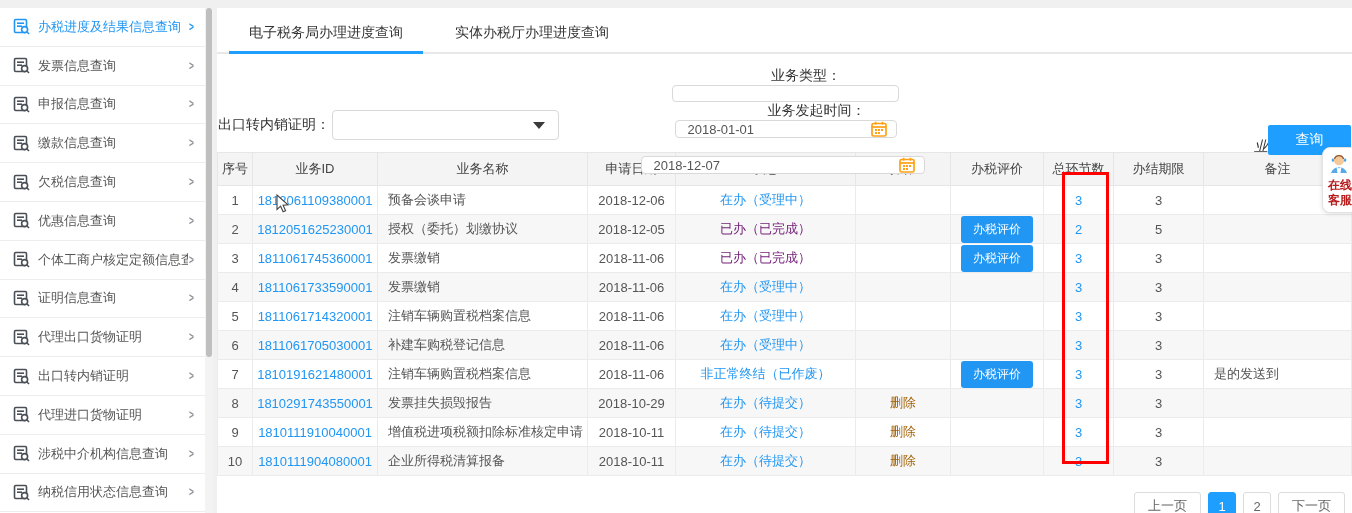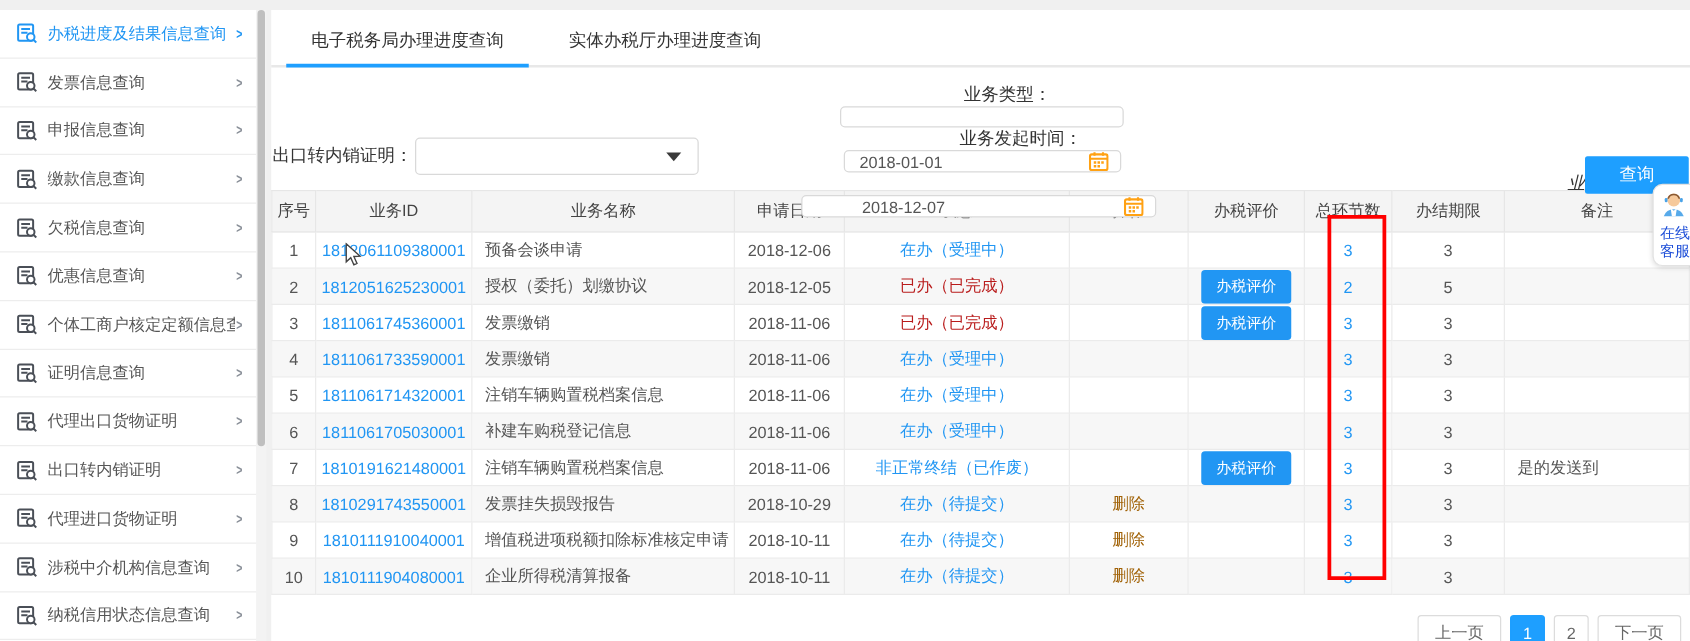--- a/index.html
+++ b/index.html
@@ -64,21 +64,21 @@
   .txt-input {
     width: 227px; height: 32px; border: 1px solid #d9d9d9; border-radius: 4px;
     margin-left: 2px; font-size: 13px; padding: 0 10px; color: #555; background: #fff; outline: none;
     font-family: "Liberation Sans", "DejaVu Sans", sans-serif;
   }
   .date-box {
     position: relative; margin-left: 2px; height: 32px; border: 1px solid #d9d9d9;
     border-radius: 4px; background: #fff; display: flex; align-items: center; cursor: pointer;
   }
   .date-box.d1 { width: 222px; }
-  .date-box.d2 { width: 284px; margin-right: 6px; padding-left: 36px; }
+  .date-box.d2 { width: 284px; margin-right: 6px; }
   .date-box .dval { font-size: 13px; color: #555; padding-left: 12px; flex: 1; }
   .cal-ico { width: 16px; height: 16px; margin-right: 9px; flex: 0 0 16px; }
   .select-box {
     width: 227px; height: 30px; border: 1px solid #d9d9d9; border-radius: 4px;
     margin-left: 2px; background: #fff; position: relative; cursor: pointer;
     display: flex; align-items: center;
   }
   .select-box .sval { font-size: 13px; color: #555; padding-left: 10px; flex: 1; }
   .select-box .arrow {
     width: 0; height: 0; border-left: 6px solid transparent; border-right: 6px solid transparent;
@@ -98,21 +98,21 @@
     font-size: 13px; font-weight: 400; color: #444;
   }
   table.grid td {
     border: 1px solid #ebebeb; height: 29px; font-size: 13px; color: #555;
     text-align: center; padding: 0 4px; overflow: hidden; white-space: nowrap;
   }
   table.grid td.al { text-align: left; padding-left: 10px; }
   table.grid tbody tr:nth-child(even) td { background: #f7f7f7; }
   .id-link { color: #2196f3; cursor: pointer; text-decoration: none; }
   .st-blue { color: #2196f3; }
-  .st-green { color: #b91c1c; }
+  .st-green { color: #701a75; }
   .op-del { color: #a16207; cursor: pointer; }
   .eval-btn {
     background: #2196f3; color: #fff; border: none; border-radius: 3px;
     font-size: 12px; padding: 5px 12px; cursor: pointer;
     font-family: "Liberation Sans", "DejaVu Sans", sans-serif;
   }
   .steps-link { color: #2196f3; cursor: pointer; }
 
   
   .pager { display: flex; justify-content: flex-end; align-items: center; margin: 16px 7px 0 0; gap: 7px; }
@@ -138,21 +138,21 @@
   .cursor { position: absolute; left: 276px; top: 194px; z-index: 60; pointer-events: none; }
 
   
   .svc {
     position: absolute; left: 1322px; top: 147px; width: 52px; height: 66px;
     background: #fff; border: 1px solid #e2e2e2; border-radius: 8px;
     box-shadow: 0 1px 4px rgba(0,0,0,0.12); z-index: 40;
     display: flex; flex-direction: column; align-items: flex-start; padding: 4px 0 0 5px;
     cursor: pointer;
   }
-  .svc .t { font-size: 12px; color: #1d4ed8; line-height: 15px; white-space: nowrap; }
+  .svc .t { font-size: 12px; color: #b91c1c; line-height: 15px; white-space: nowrap; font-weight: bold; }
 </style>
 </head>
 <body>
 
 <nav class="sidebar">
 
     <div class="sidebar-item active">
       <span class="mi">
         <svg viewBox="0 0 17 17" width="17" height="17" fill="none" stroke="currentColor" stroke-width="1.6">
           <rect x="1.5" y="1.5" width="12" height="13" rx="1.2"></rect>

